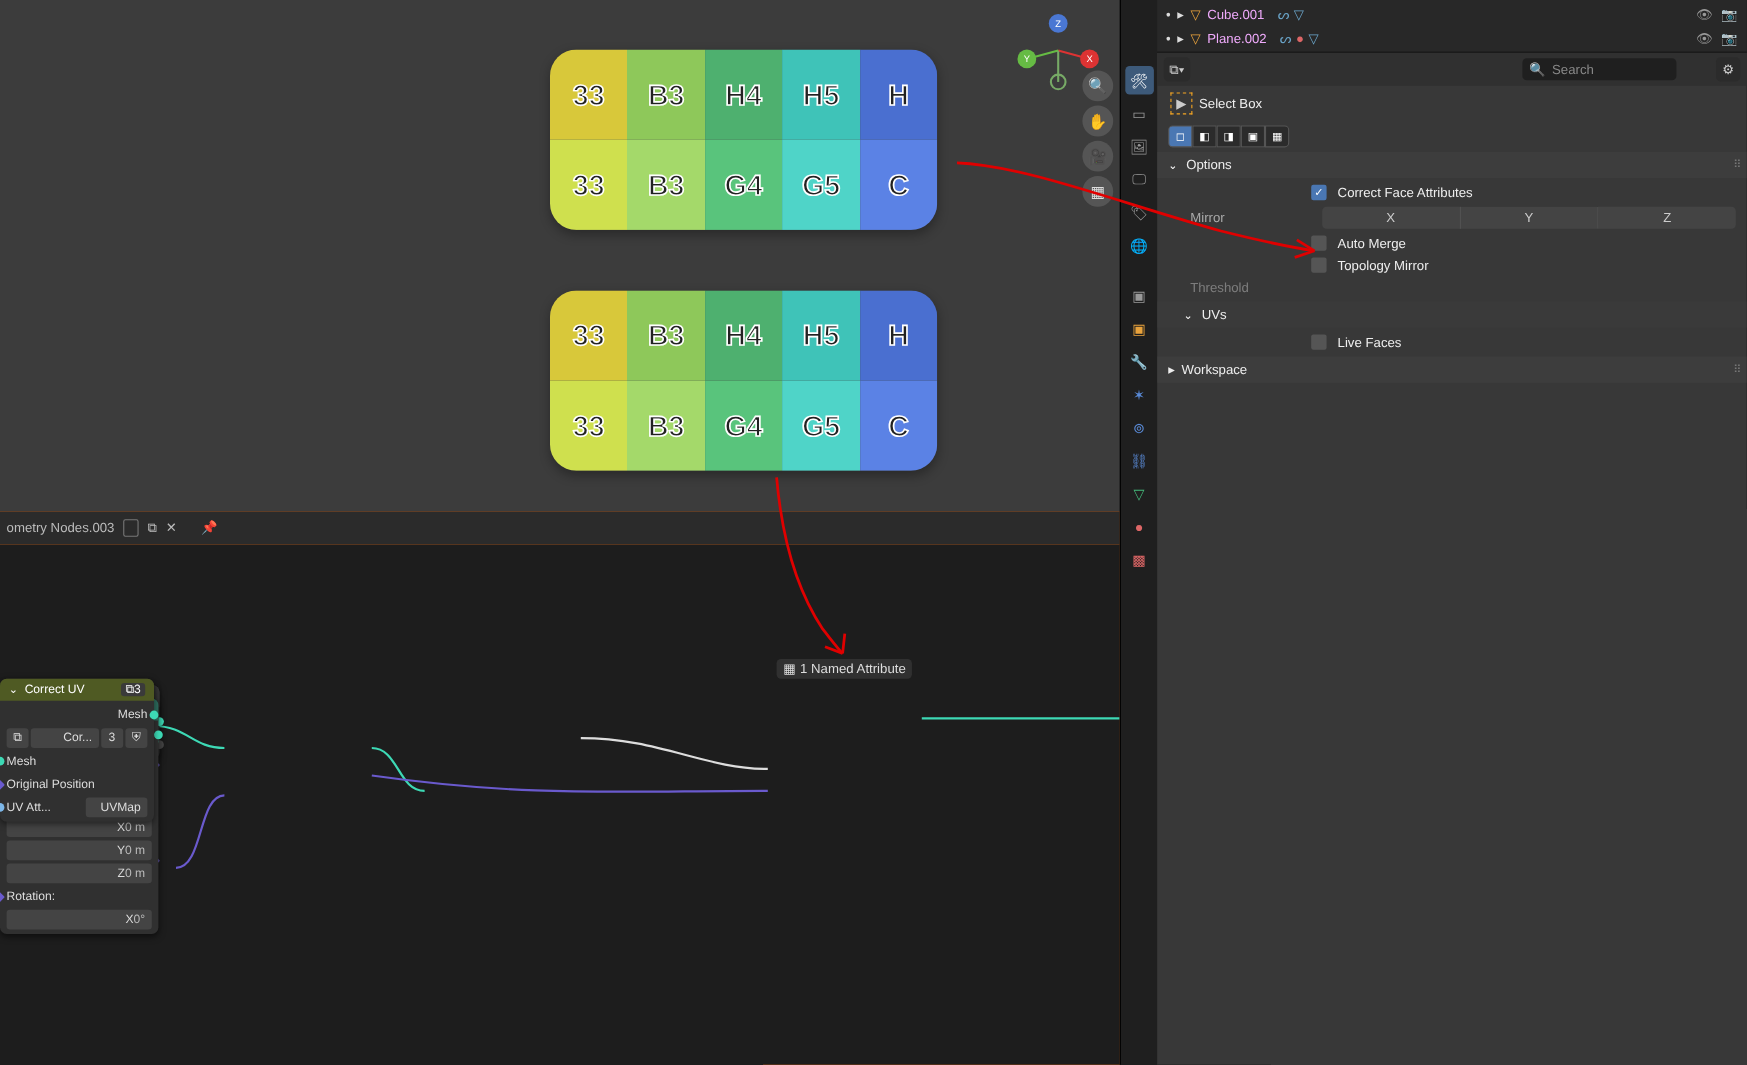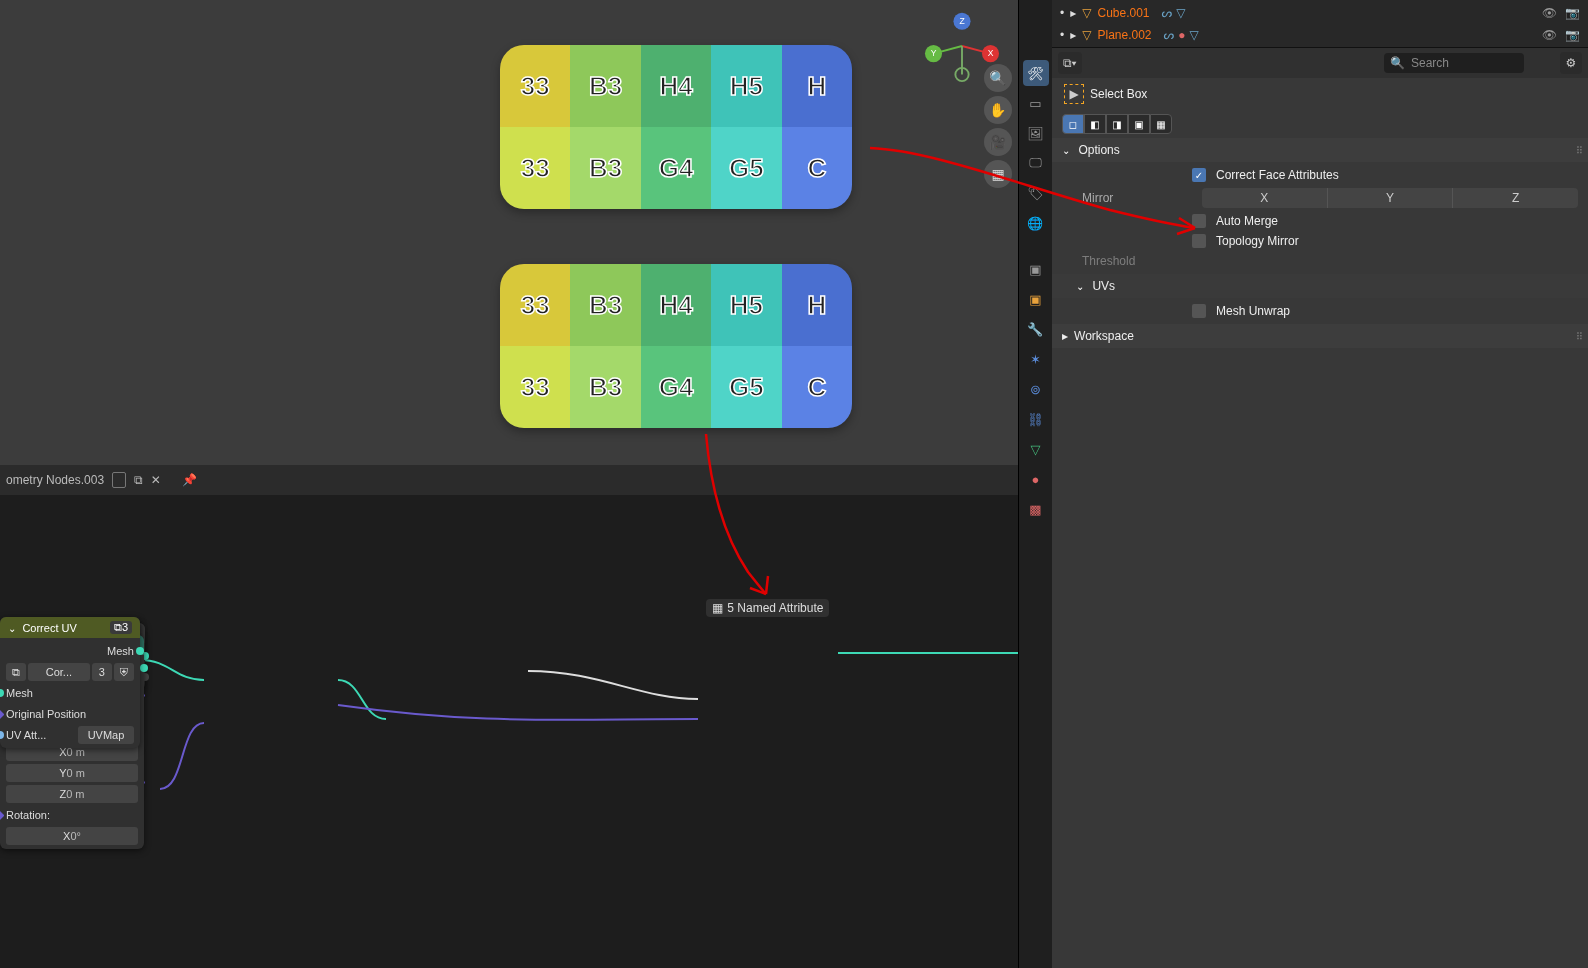--- a/index.html
+++ b/index.html
@@ -34,33 +34,33 @@
   .node .title.olive { background:#4f5a23; color:#fff; }
   .node .title.pink { background:#7a2a40; color:#fff; }
   .node .body { padding:4px 6px; display:flex; flex-direction:column; gap:3px; }
   .row { display:flex; align-items:center; justify-content:space-between; height:18px; position:relative; }
   .sock { width:8px; height:8px; border-radius:4px; position:absolute; }
   .sock.left { left:-10px; } .sock.right { right:-10px; }
   .sock.geom { background:#3dd9b5; }
   .sock.vec { background:#6a5acd; transform:rotate(45deg); border-radius:1px; width:7px; height:7px; }
   .sock.str { background:#7cb6e8; }
   .sock.dark { background:#444; }
-  .field { background:#444; border-radius:3px; padding:1px 6px; height:18px; display:flex; align-items:center; justify-content:center; flex:1; color:#ddd; }
+  .field { background:#444; border-radius:3px; padding:1px 6px; height:18px; display:flex; align-items:center; justify-content:flex-end; flex:1; color:#ddd; }
   .field.sel { justify-content:space-between; }
   .field .val { color:#bbb; }
   .chev::after { content:"⌄"; color:#fff; font-size:10px; margin-right:2px; }
 
   
   .prop-strip { position:absolute; left:1018px; top:0; width:34px; height:100%; background:#1f1f1f; border-left:1px solid #000; display:flex; flex-direction:column; align-items:center; padding-top:60px; gap:4px; }
   .tab-ic { width:26px; height:26px; border-radius:4px; display:flex; align-items:center; justify-content:center; color:#999; cursor:pointer; font-size:13px; }
   .tab-ic.active { background:#3d5a7a; color:#fff; }
 
   .outliner { position:absolute; left:1052px; top:0; right:0; height:48px; background:#282828; border-bottom:1px solid #111; padding:2px 8px; font-size:12px; color:#ddd; }
   .out-row { display:flex; align-items:center; height:22px; gap:6px; }
-  .meshlabel { color:#f97316; }
+  .meshlabel { color:#f0abfc; }
   .out-icons { margin-left:6px; display:flex; gap:4px; color:#6aa4c8; }
   .out-right { margin-left:auto; display:flex; gap:8px; color:#999; }
 
   .props { position:absolute; left:1052px; top:48px; right:0; bottom:0; background:#383838; overflow:hidden; }
   .props-header { height:30px; background:#303030; display:flex; align-items:center; padding:0 6px; gap:8px; }
   .search { flex:0 0 140px; height:20px; background:#1f1f1f; border-radius:4px; display:flex; align-items:center; gap:6px; padding:0 6px; color:#888; }
   .dragdots { position:absolute; right:4px; color:#777; font-size:10px; letter-spacing:1px; }
   .props-row { display:flex; align-items:center; gap:6px; padding:6px 12px; }
   .sel-icon { width:20px; height:20px; border:1px dashed #f5a623; display:flex; align-items:center; justify-content:center; }
   .iconstrip { display:flex; gap:0; padding:4px 10px; }
@@ -338,21 +338,21 @@
             <div class="field">
               <span>X</span>
               <span class="val">0°</span>
             </div>
           </div>
       </div>
     </div>
 
     <div style="position:absolute;left:706px;top:104px;height:18px;background:#303030;border-radius:4px;padding:0 6px;display:flex;align-items:center;gap:4px;color:#ddd">
       <span>▦</span>
-        <span>5 Named Attribute</span>
+        <span>1 Named Attribute</span>
     </div>
 
     <div class="node" style="left:698;top:122px;width:140px">
       <div class="title olive">
           <span class="chev"></span>
           <span>Correct UV</span>
         <span style="margin-left:auto;background:#3a3a3a;border-radius:3px;padding:0 4px">⧉<span>3</span></span>
         </div>
       <div class="body">
         <div class="row">
@@ -495,21 +495,21 @@
     </div>
   </div>
 
   <div class="panel-h sub">
       <span class="chev"></span>
       <span>UVs</span>
     </div>
   <div class="panel-b">
     <div class="mrow" style="padding-left:110px">
       <span class="chk"></span>
-      <span class="lbl">Mesh Unwrap</span>
+      <span class="lbl">Live Faces</span>
     </div>
   </div>
 
   <div class="panel-h">
       <span>▸ </span>
       <span>Workspace</span>
       <span class="dragdots">⠿</span>
     </div>
 </div>
 

